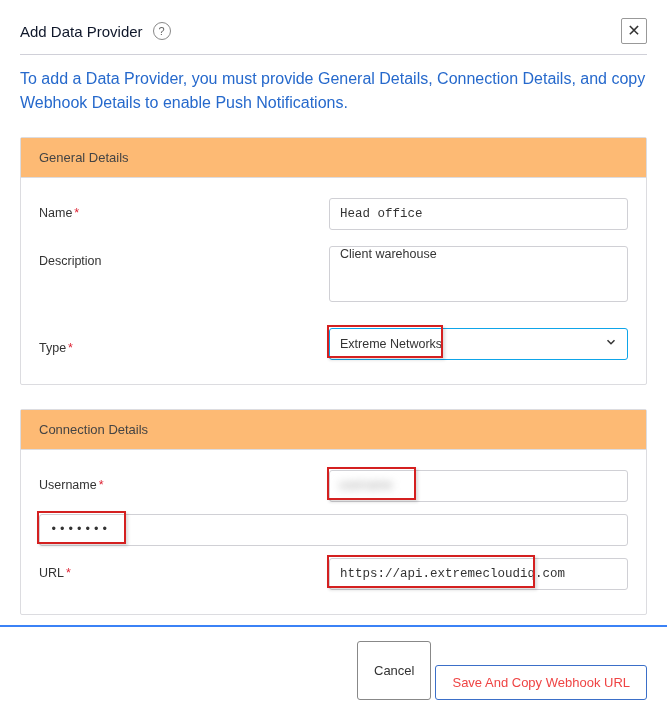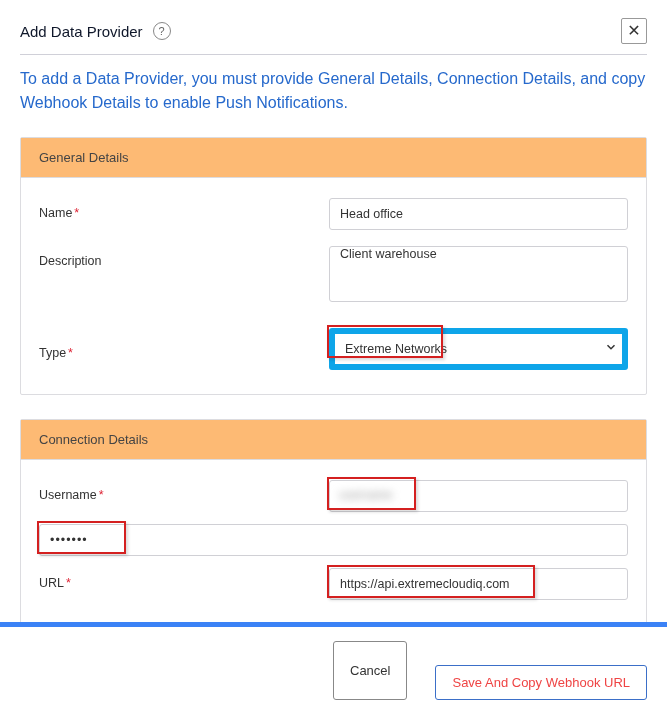--- a/index.html
+++ b/index.html
@@ -14,33 +14,33 @@
     .hr { border: none; border-top: 1px solid #d0d0d8; margin: 10px 0 12px; }
     .info-text { font-size: 16px; color: #2669cc; line-height: 1.5; margin-bottom: 22px; }
     .section { border: 1px solid #dcdce0; border-radius: 2px; margin-bottom: 24px; }
     .section-header { background: #fdba74; padding: 12px 18px; font-size: 13px; color: #444; border-bottom: 1px solid #dcdce0; }
     .section-body { padding: 20px 18px 24px; }
     .form-row { display: flex; align-items: flex-start; margin-bottom: 16px; }
     .form-row:last-child { margin-bottom: 0; }
     .form-label { width: 290px; flex-shrink: 0; font-size: 12.5px; color: #333; padding-top: 8px; }
     .required { color: #d23; margin-left: 2px; }
     .form-control { flex: 1; position: relative; }
-    .input { width: 100%; border: 1px solid #d0d0d5; border-radius: 3px; padding: 8px 10px; font-size: 12.5px; color: #333; background: #fff; }
+    .input { width: 100%; border: 1px solid #d0d0d5; border-radius: 3px; padding: 8px 10px; font-size: 12.5px; color: #333; background: #fff; font-family: Liberation Mono, monospace; }
     .textarea { width: 100%; border: 1px solid #d0d0d5; border-radius: 3px; padding: 0 10px; font-size: 12.5px; color: #333; min-height: 56px; resize: none; font-family: inherit; }
     .select-wrap { position: relative; }
-    .select { width: 100%; border: 6px solid #0ea5e9; border-radius: 3px; padding: 8px 10px; font-size: 12.5px; color: #333; background: #fff; appearance: none; cursor: pointer; }
+    .select { width: 100%; border: 1px solid #0ea5e9; border-radius: 3px; padding: 8px 10px; font-size: 12.5px; color: #333; background: #fff; appearance: none; cursor: pointer; }
     .chev { position: absolute; right: 10px; top: 50%; transform: translateY(-50%); pointer-events: none; }
     .highlight-box { position: absolute; border: 2px solid #d42020; pointer-events: none; box-shadow: 2px 2px 3px rgba(0,0,0,0.15); }
     .hb-type { left: -2px; top: -3px; width: 116px; height: 33px; }
     .hb-user { left: -2px; top: -3px; width: 89px; height: 33px; }
     .hb-pass { left: -2px; top: -3px; width: 89px; height: 33px; }
     .hb-url  { left: -2px; top: -3px; width: 208px; height: 33px; }
     .conn-row { margin-bottom: 12px; }
     .blurred { filter: blur(4px); color: #999; user-select: none; }
-    .footer { position: absolute; left: 0; right: 0; bottom: 0; border-top: 5px solid #3b82f6; padding: 14px 20px; display: flex; justify-content: flex-end; gap: 28px; background: #fff; }
+    .footer { position: absolute; left: 0; right: 0; bottom: 0; border-top: 2px solid #3b82f6; padding: 14px 20px; display: flex; justify-content: flex-end; gap: 4px; background: #fff; }
     .btn { padding: 9px 16px; font-size: 13px; border: 1px solid #888; background: #fff; border-radius: 3px; cursor: pointer; color: #333; }
     .btn-primary { border-color: #3b6fc8; color: #ef4444; margin-top: 24px; }
   </style>
 </head>
 <body>
 
 <div class="dialog">
   <div class="header">
     <div class="title-group">
       <span class="title">Add Data Provider</span>

